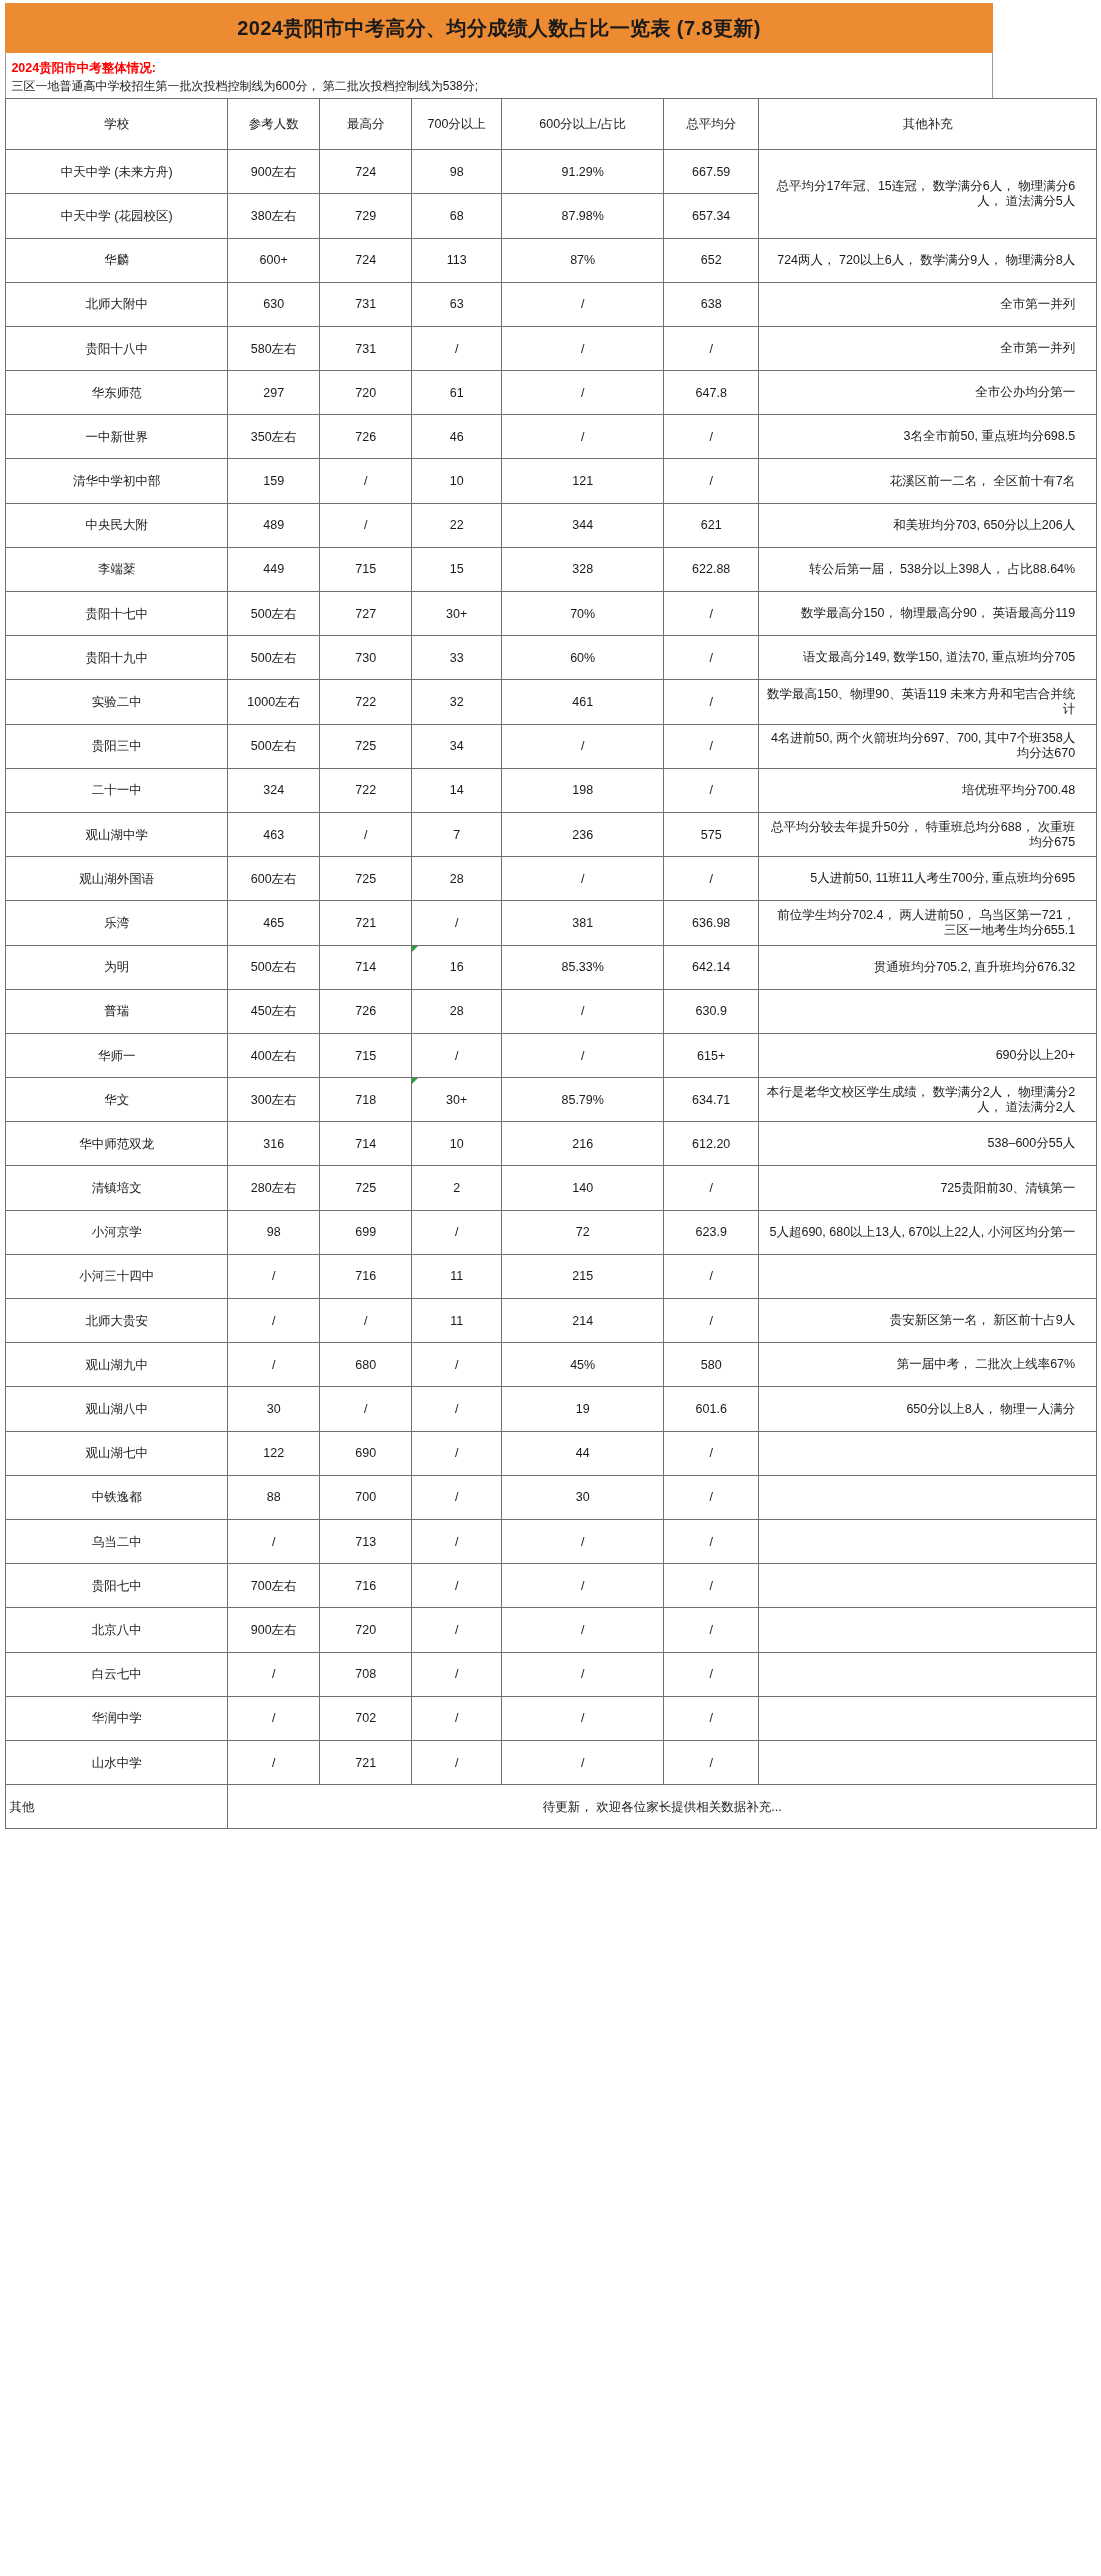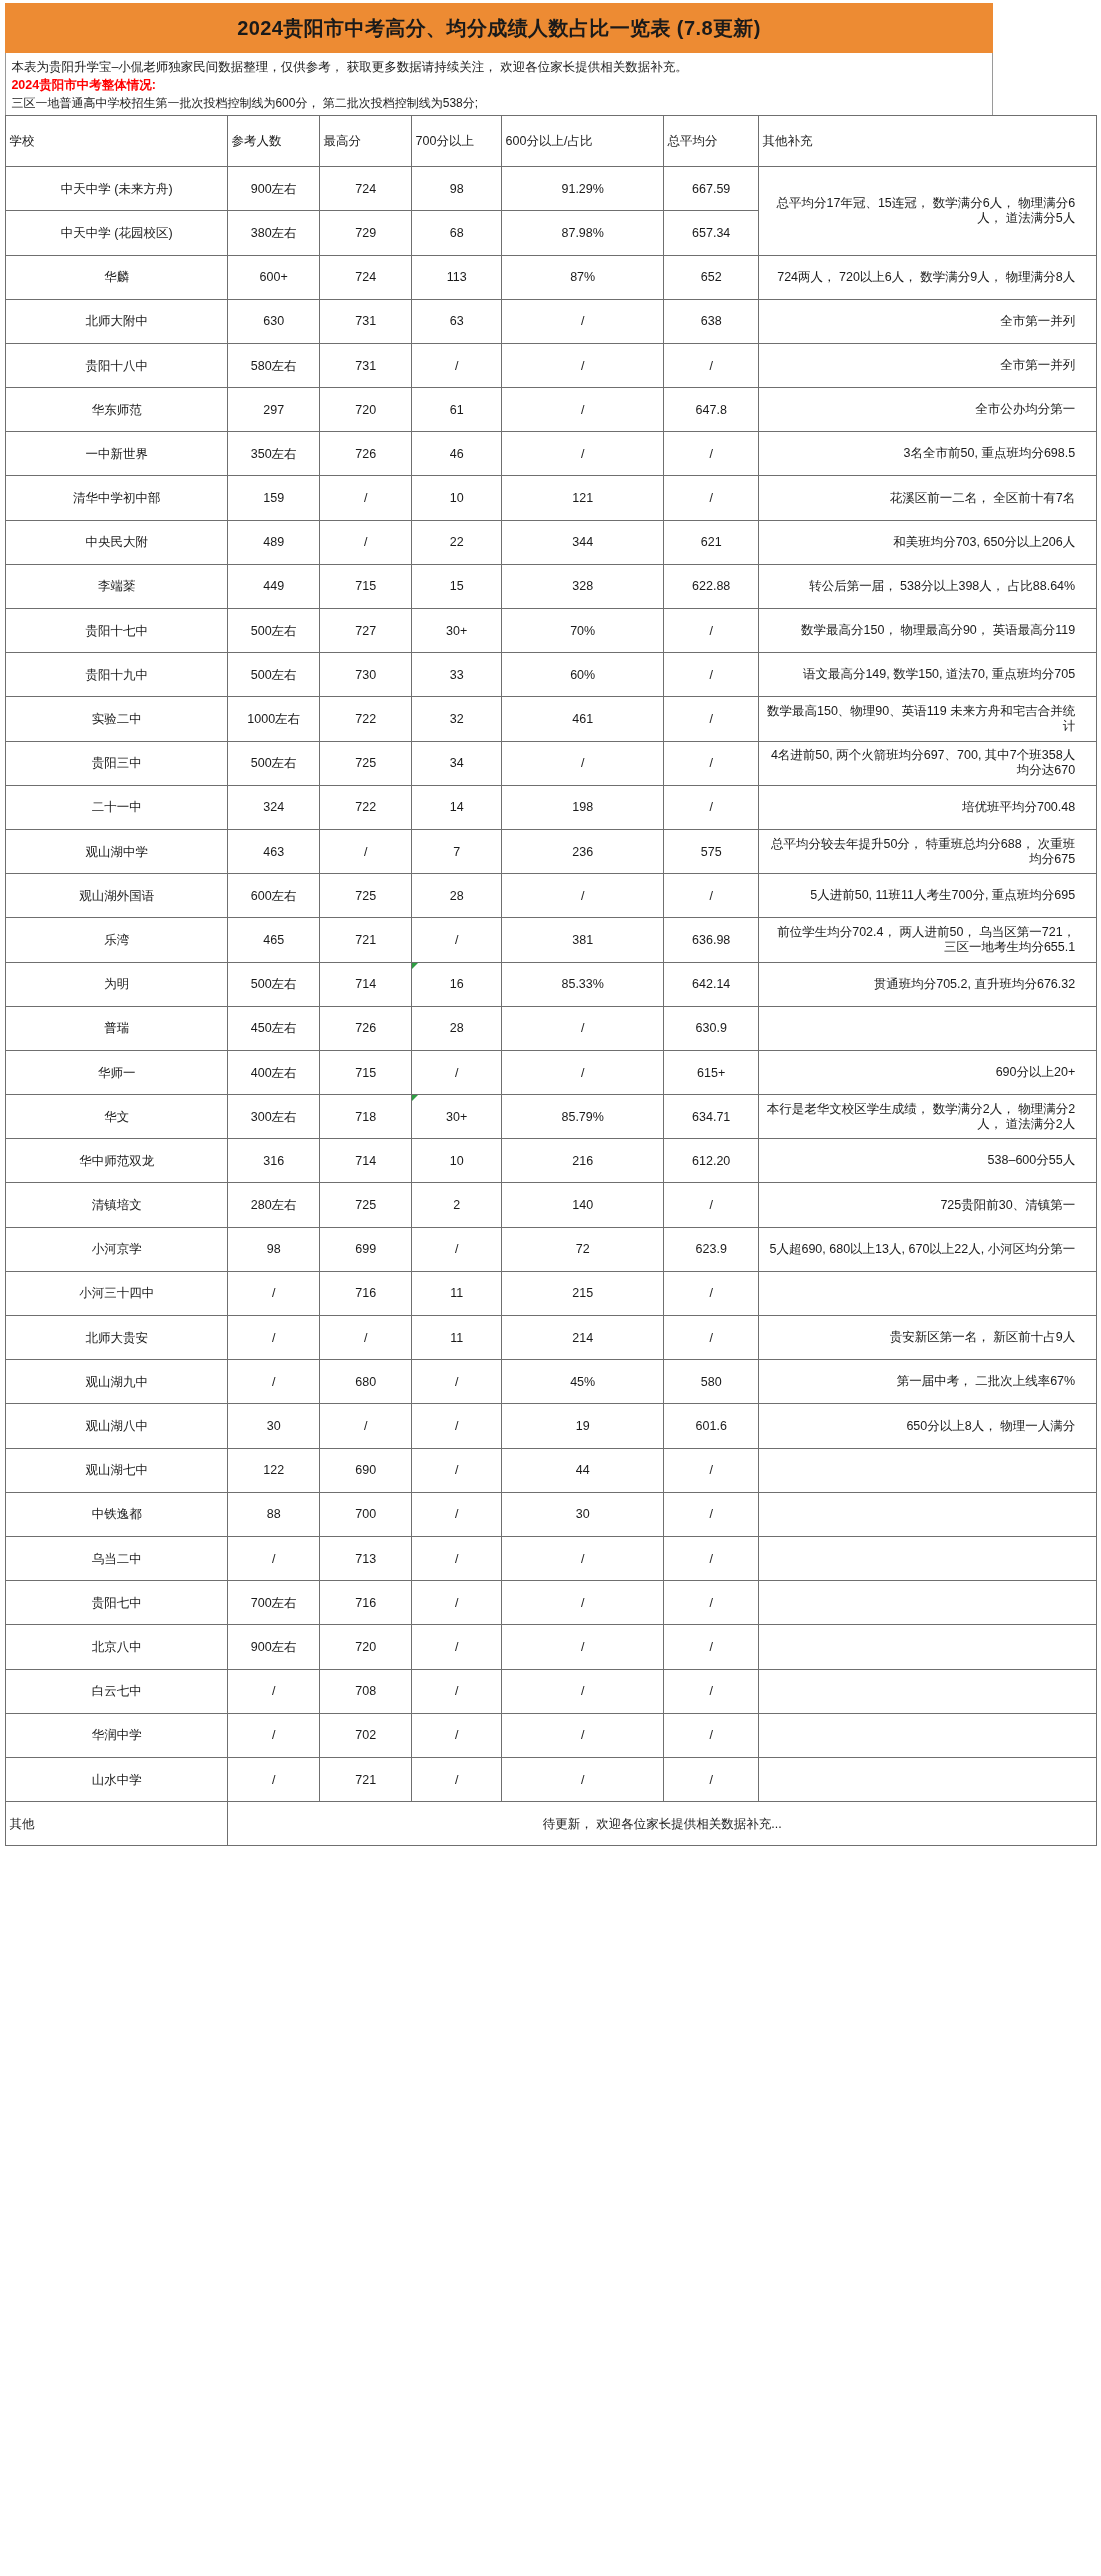--- a/index.html
+++ b/index.html
@@ -82,20 +82,21 @@
   
   col.c-school  { width: 222px; }
   col.c-count   { width: 92px; }
   col.c-top     { width: 92px; }
   col.c-over700 { width: 90px; }
   col.c-over600 { width: 162px; }
   col.c-avg     { width: 95px; }
   col.c-note    { width: 338px; }
 
   thead td {
+    text-align: center;
     height: 45px;
   }
   tbody td.center { text-align: center; }
   tbody td.note {
     text-align: right;
     padding-left: 6px;
     padding-right: 21px;
     line-height: 15px;
   }
   tbody tr td { height: 38px; }
@@ -119,21 +120,20 @@
 </head>
 <body>
 
 <div id="page">
 
   <div class="title-bar">
     <div class="title-text">2024贵阳市中考高分、均分成绩人数占比一览表 (7.8更新)</div>
   </div>
 
   <div class="intro">
-    <div class="intro-line">本表为贵阳升学宝–小侃老师独家民间数据整理，仅供参考， 获取更多数据请持续关注， 欢迎各位家长提供相关数据补充。</div>
     <div class="intro-line red">2024贵阳市中考整体情况:</div>
     <div class="intro-line small">三区一地普通高中学校招生第一批次投档控制线为600分， 第二批次投档控制线为538分;</div>
   </div>
 
   <table class="grid">
     <colgroup>
       <col class="c-school">
         <col class="c-count">
         <col class="c-top">
       <col class="c-over700">

